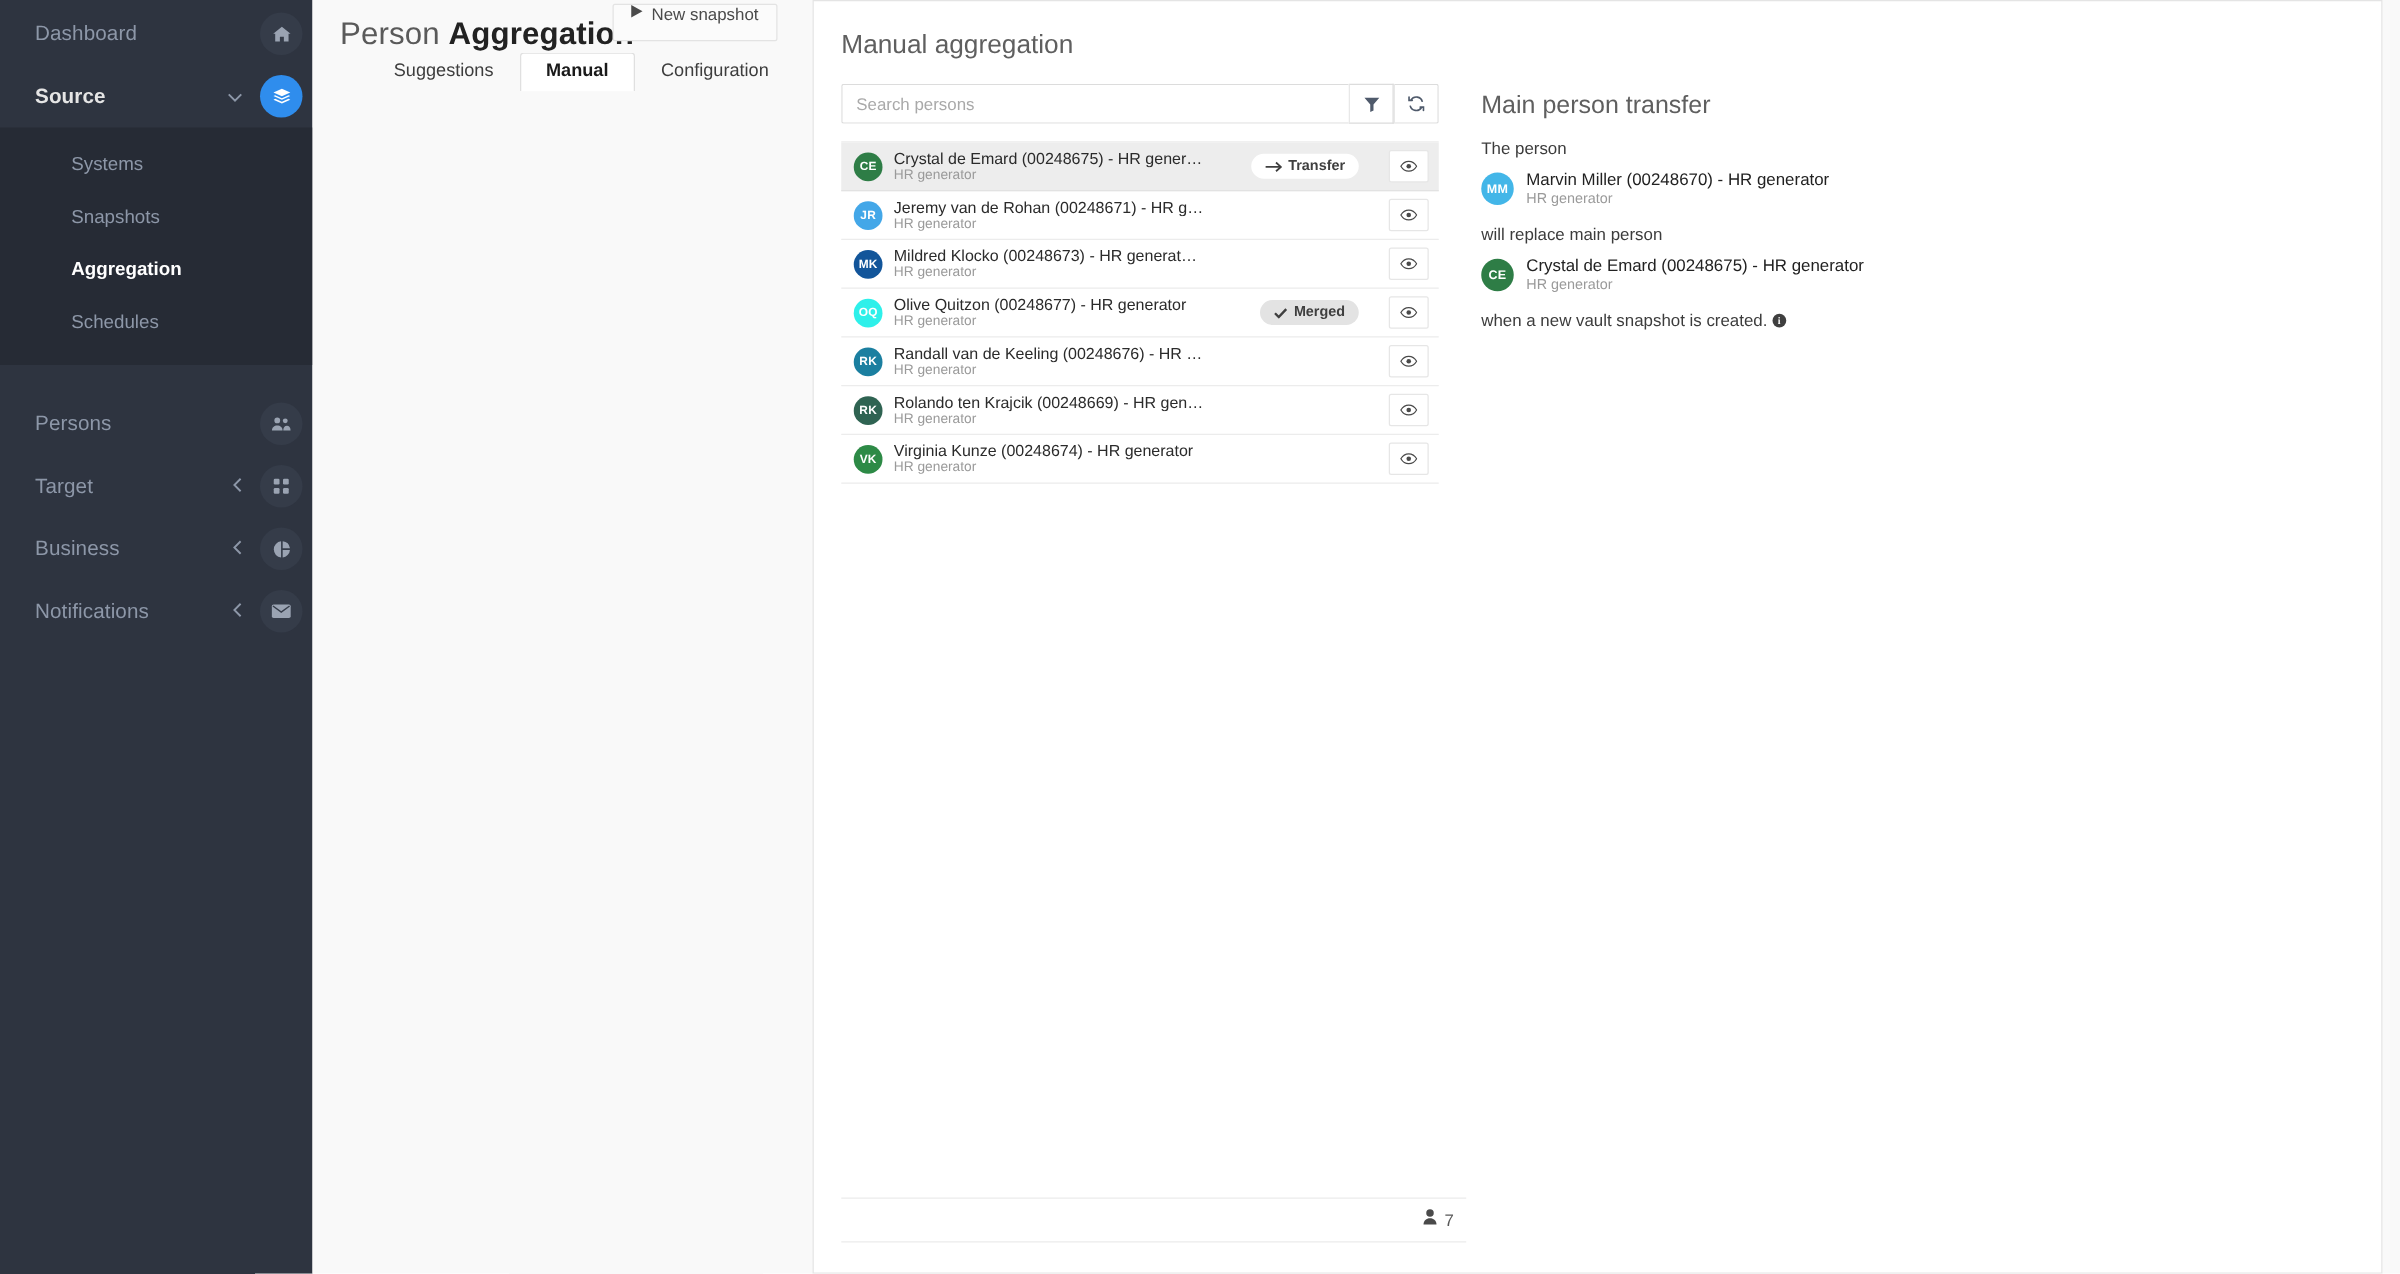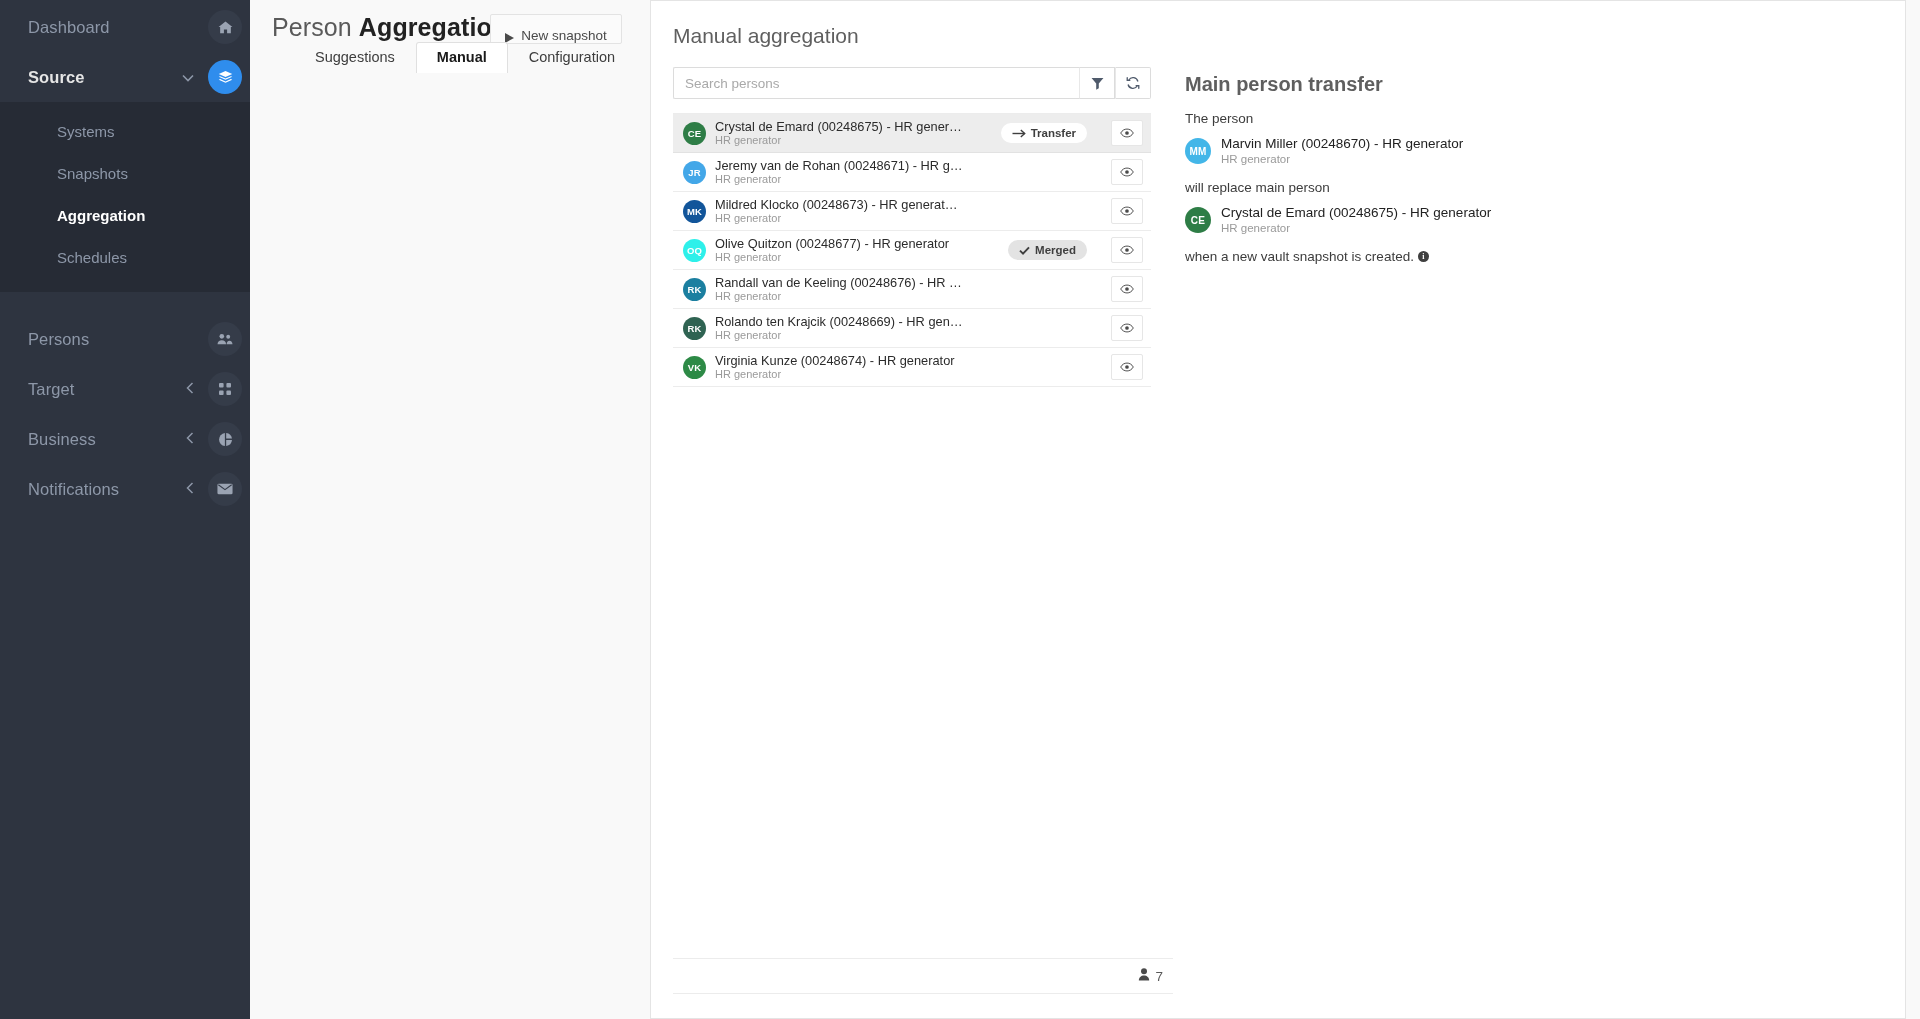--- a/index.html
+++ b/index.html
@@ -65,24 +65,24 @@
     padding: 12px 0 0 22px;
     height: 74px; flex: 0 0 74px;
   }
   .page-title {
     font-size: 25px; color: #5a5a5a; font-weight: normal;
     letter-spacing: .1px; line-height: 30px;
   }
   .page-title b { color: #222; font-weight: bold; }
 
   .new-snapshot-btn {
-    position: absolute; top: 14px; right: 14px;
+    position: absolute; top: 3px; right: 14px;
     height: 30px; min-width: 132px;
     background: #fbfbfb; border: 1px solid #e3e3e3; border-radius: 2px;
-    display: flex; align-items: flex-end; justify-content: center; gap: 7px;
+    display: flex; align-items: flex-start; justify-content: center; gap: 7px;
     font-size: 13.5px; color: #4a4a4a; cursor: pointer;
     padding: 0 12px;
   }
   .play-tri {
     width: 0; height: 0;
     border-left: 9px solid #4a4a4a;
     border-top: 5.5px solid transparent;
     border-bottom: 5.5px solid transparent;
   }
 
@@ -177,21 +177,21 @@
   .eye-btn {
     flex: 0 0 auto;
     width: 32px; height: 26px;
     border: 1px solid #e6e6e6; background: #fff;
     display: flex; align-items: center; justify-content: center;
     cursor: pointer; border-radius: 2px;
   }
 
   
   .right-col { flex: 1 1 auto; padding: 22px 0 0 34px; }
-  .right-title { font-size: 20px; color: #5f5f5f; font-weight: bold; line-height: 26px; }
+  .right-title { font-size: 20px; color: #5f5f5f; font-weight: normal; line-height: 26px; }
   .plain-text { font-size: 13.5px; color: #3c3c3c; margin-top: 14px; }
   .person-block { display: flex; align-items: center; margin-top: 10px; }
   .person-block .pb-texts { margin-left: 10px; }
   .pb-name { font-size: 13.5px; color: #222; line-height: 16px; }
   .pb-sub { font-size: 11.5px; color: #9a9a9a; line-height: 14px; }
   .info-dot {
     display: inline-flex; align-items: center; justify-content: center;
     width: 11px; height: 11px; border-radius: 50%;
     background: #3f3f3f; color: #fff;
     font-size: 8px; font-weight: bold; font-family: "Liberation Serif", serif;

